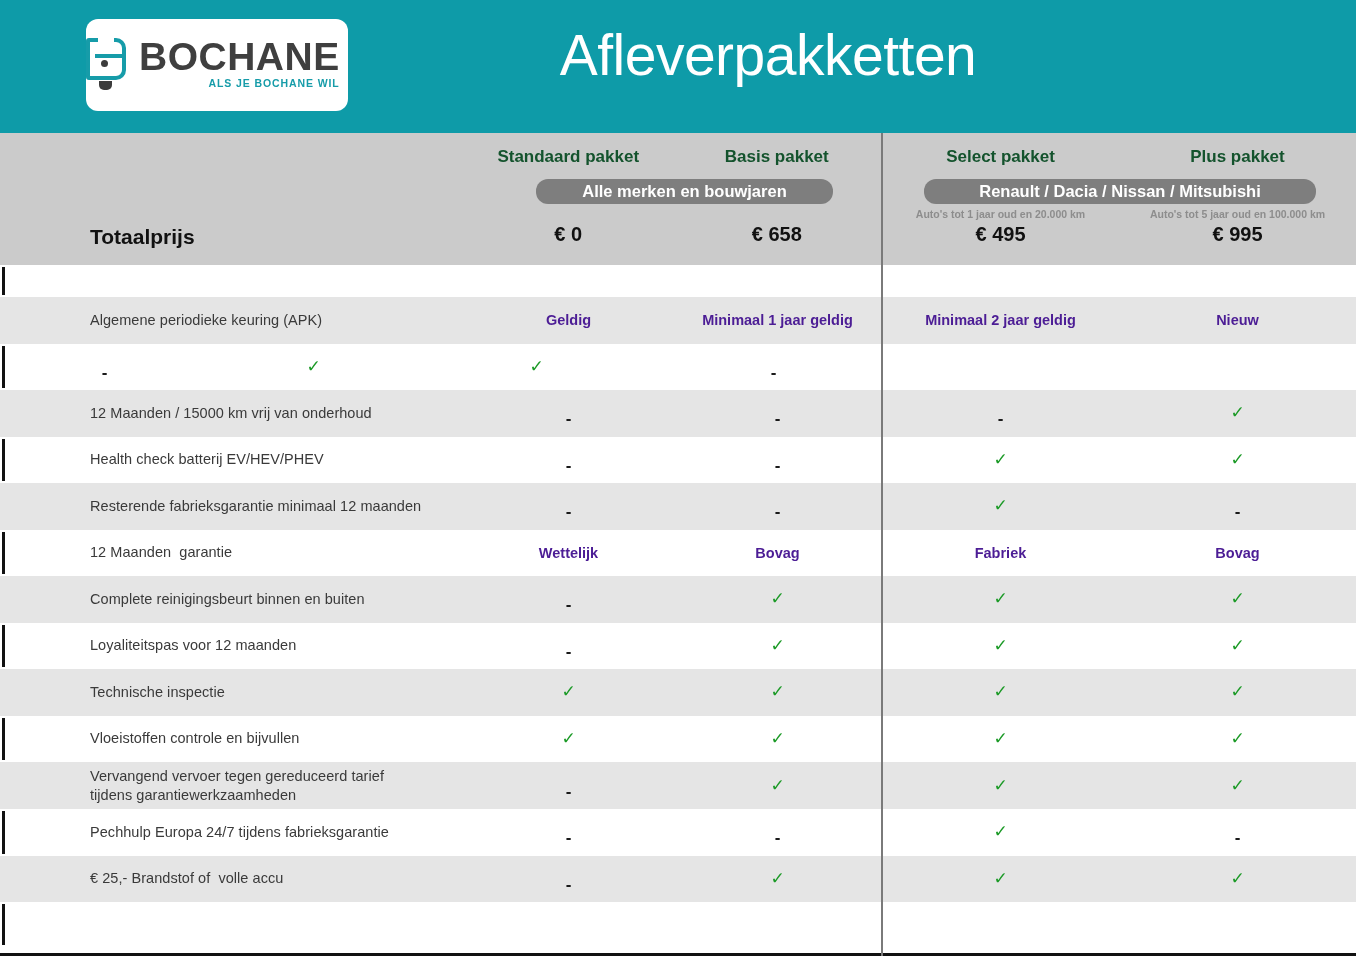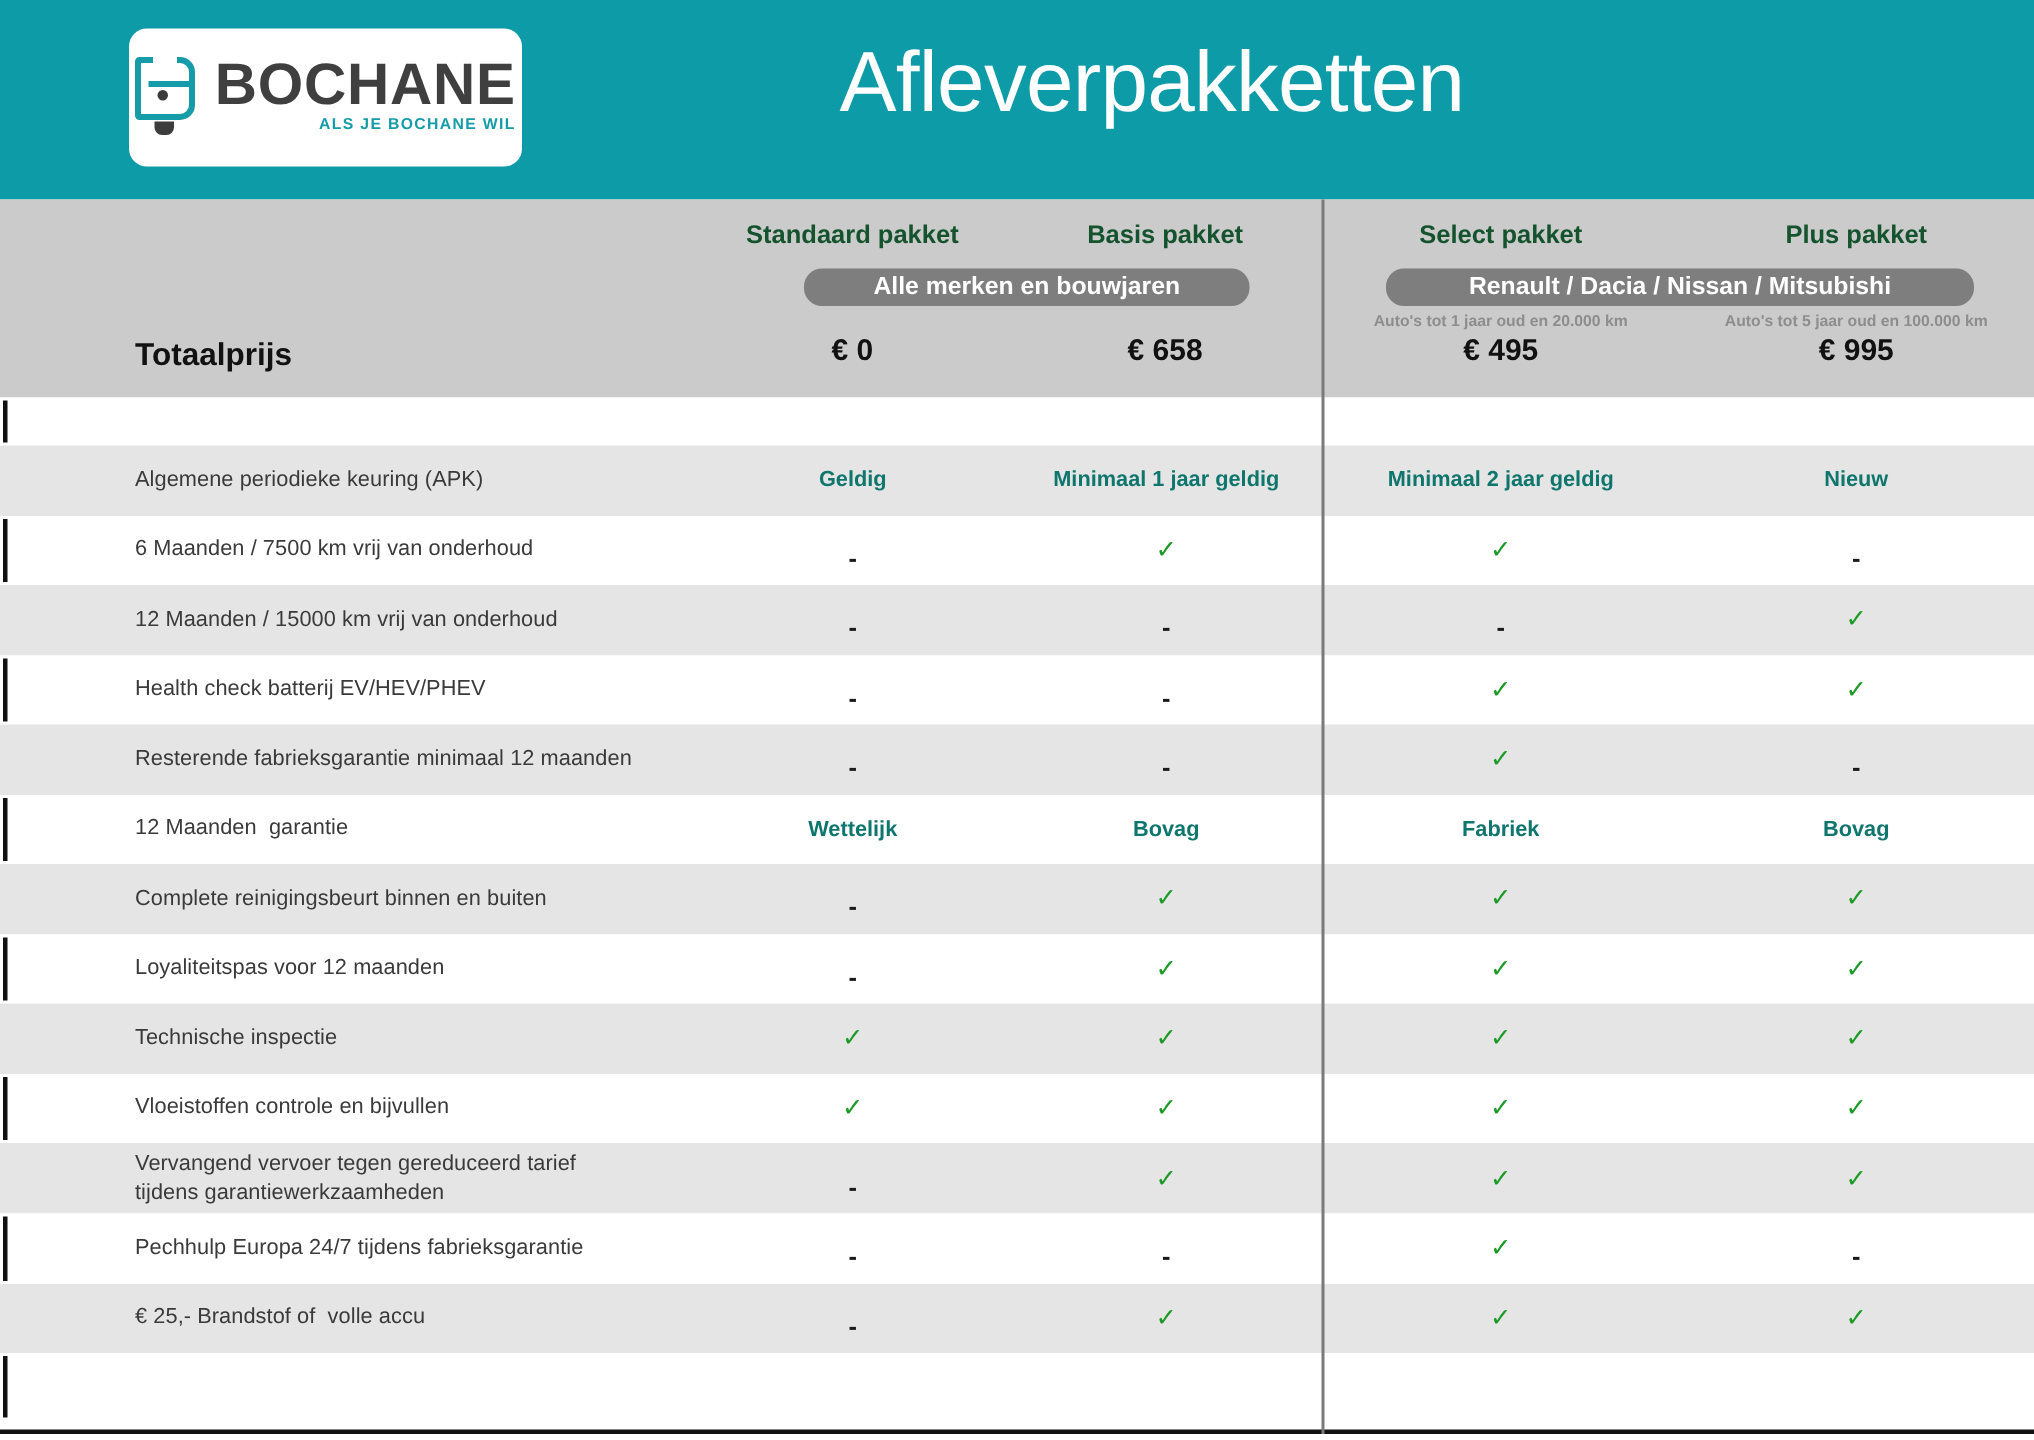--- a/index.html
+++ b/index.html
@@ -33,21 +33,20 @@
   .logo-card {
     position: absolute;
     left: 86px;
     top: 19px;
     width: 262px;
     height: 92px;
     background: #ffffff;
     border-radius: 12px;
     display: flex;
     align-items: center;
-    justify-content: center;
   }
 
   .logo-inner {
     display: flex;
     align-items: flex-start;
     gap: 9px;
     transform: translateY(-2px);
   }
 
   .logo-mark {
@@ -252,21 +251,21 @@
     position: relative;
   }
   .cell {
     flex: 1;
     text-align: center;
     font-size: 14.5px;
     font-weight: bold;
     color: #1B9A26;
     line-height: 18px;
   }
-  .cell.txt { font-size: 14.5px; font-weight: bold; color: #0f766e; }
+  .cell.txt { font-size: 14.5px; font-weight: bold; color: #4c1d95; }
   .cell.tick {
     font-size: 17px;
     color: #1B9A26;
     font-weight: normal;
   }
   .cell.dash {
     color: #1a1a1a;
     font-weight: bold;
     font-size: 17px;
     position: relative;
@@ -347,21 +346,20 @@
         <div class="cells-left">
           <div class="cell txt">Geldig</div>
           <div class="cell txt">Minimaal 1 jaar geldig</div>
         </div>
         <div class="cells-right">
           <div class="cell txt">Minimaal 2 jaar geldig</div>
           <div class="cell txt">Nieuw</div>
         </div>
       </div>
       <div class="row plain row-data">
-        <div class="cell-label">6 Maanden / 7500 km vrij van onderhoud</div>
         <div class="cells-left">
           <div class="cell dash">-</div>
           <div class="cell tick">✓</div>
         </div>
         <div class="cells-right">
           <div class="cell tick">✓</div>
           <div class="cell dash">-</div>
         </div>
       </div>
       <div class="row alt row-data">

